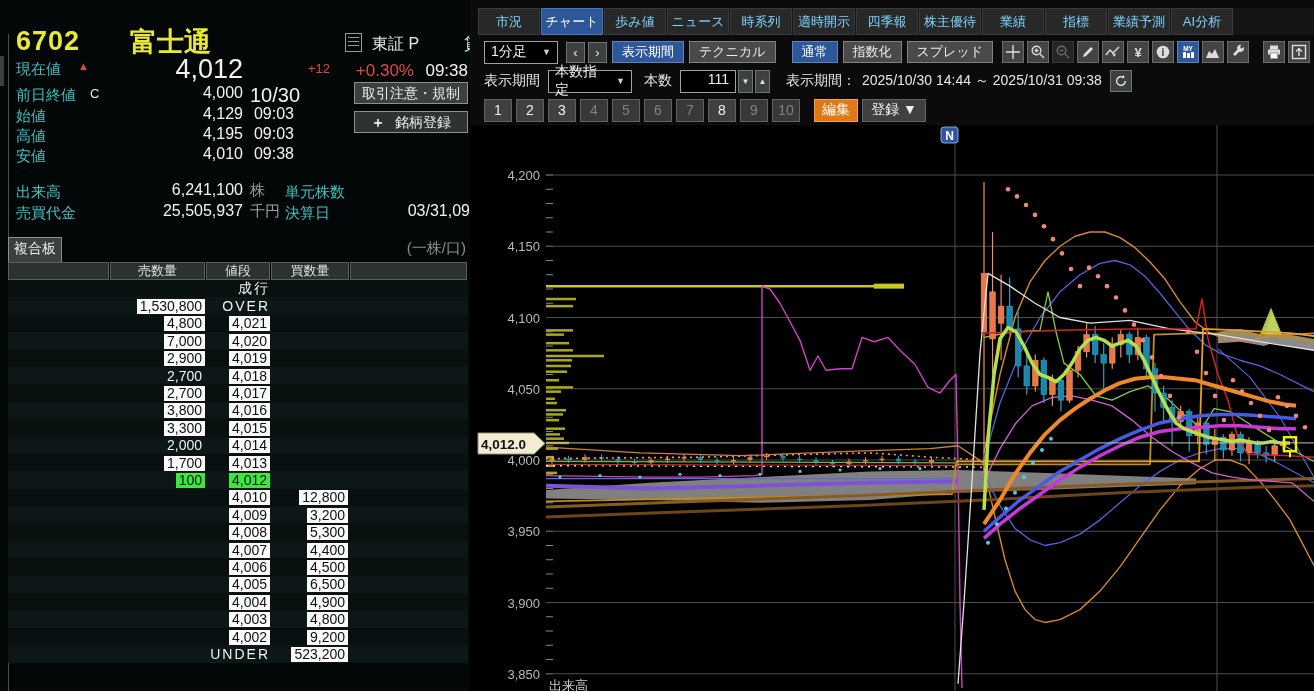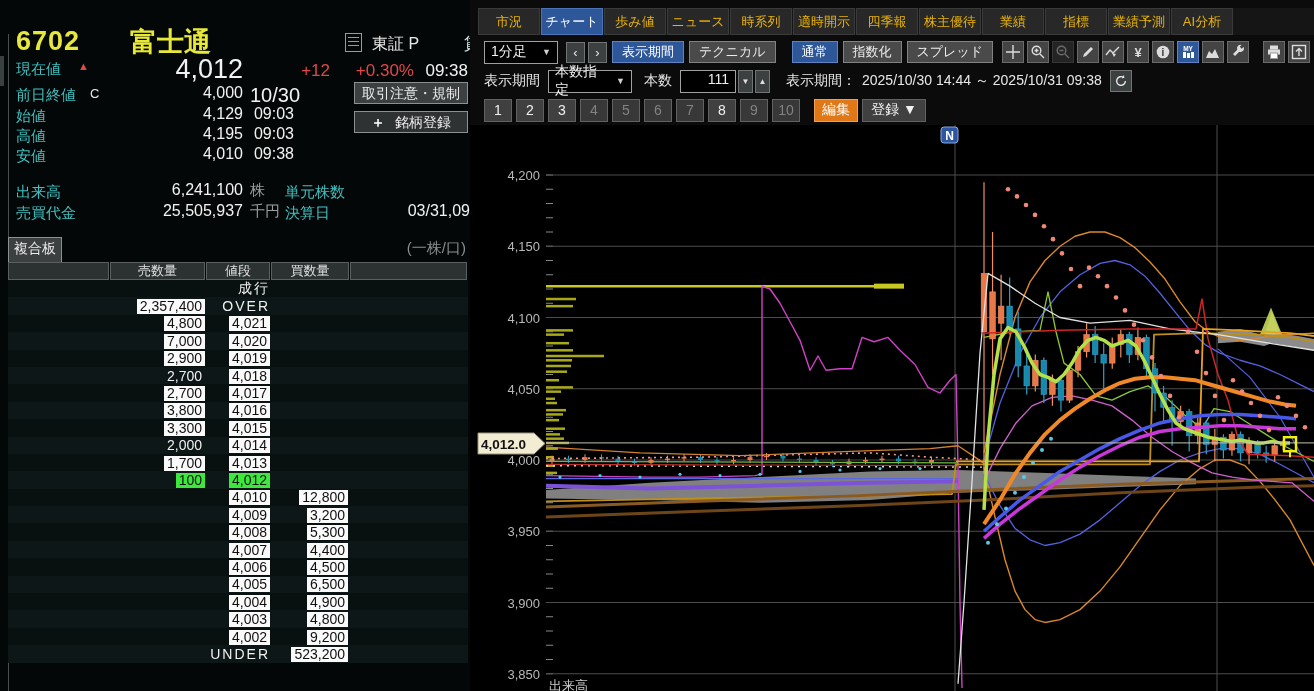--- a/index.html
+++ b/index.html
@@ -37,21 +37,21 @@
   .cell { text-align:right; }
   .c1 { width:102px; } .c2 { width:95px; } .c3 { width:65px; } .c4 { width:78px; } .c5 { flex:1; }
   .chip { display:inline-block; background:#fafafa; color:#101010; padding:0 3px; line-height:15px; }
   .chip.g { background:#3ce83c; } .chip.r { background:#f23c3c; }
   .plain { color:#f0f0f0; padding:0 3px; }
   .ctr { color:#f0f0f0; text-align:center; width:100%; letter-spacing:2px; }
 
   
   .right-panel { position:absolute; left:470px; top:0; width:844px; height:691px; background:#0b0b0b; }
   .tabbar { position:absolute; left:8px; top:8px; right:0; height:27px; display:flex; background:#151515; }
-  .tab { width:62px; margin-right:1px; background:#282828; border:1px solid #3a3a3a; color:#eab308; font-size:13px; display:flex; align-items:center; justify-content:center; cursor:default; }
+  .tab { width:62px; margin-right:1px; background:#282828; border:1px solid #3a3a3a; color:#7dd3fc; font-size:13px; display:flex; align-items:center; justify-content:center; cursor:default; }
   .tab.active { background:#2e5799; border-color:#4a74b8; color:#fff; }
   .toolbar1 { position:absolute; left:14px; top:40px; right:4px; height:24px; display:flex; align-items:center; }
   .toolbar2 { position:absolute; left:14px; top:69px; right:4px; height:24px; display:flex; align-items:center; color:#e8e8e8; font-size:14px; }
   .toolbar3 { position:absolute; left:14px; top:98px; right:4px; height:24px; display:flex; align-items:center; }
   .select { background:#000; border:1px solid #a0a0a0; color:#f0f0f0; font-size:14px; height:23px; display:flex; align-items:center; padding:0 6px; }
   .select .car { margin-left:auto; font-size:9px; color:#d0d0d0; padding-left:10px; }
   .sq-btn { width:19px; height:21px; background:#3c4040; border:1px solid #707474; color:#e8e8e8; font-size:13px; display:flex; align-items:center; justify-content:center; margin-left:3px; cursor:default; }
   .tg { height:22px; padding:0 9px; background:#4a4a4a; border:1px solid #828282; color:#ececec; font-size:13px; display:flex; align-items:center; margin-left:5px; cursor:default; }
   .tg.on { background:#2e5799; border-color:#5d83c2; color:#fff; }
   .icon-btn { width:22px; height:22px; background:#444; border:1px solid #6a6a6a; margin-left:3px; display:flex; align-items:center; justify-content:center; cursor:default; }
@@ -80,21 +80,21 @@
         <i></i>
         <i></i>
         <i></i>
       </div>
     <div class="market">東証 P</div>
     <div class="market-cut">貸</div>
 
     <div class="ql" style="top:60px">現在値</div>
     <div class="up-mark">▲</div>
     <div class="qv" style="left:100px;top:54px;width:143px;font-size:27px">4,012</div>
-    <div class="qv red" style="left:280px;top:61px;width:50px;font-size:17px">+12</div>
+    <div class="qv red" style="left:280px;top:61px;width:50px;font-size:13px">+12</div>
     <div class="qv red" style="left:340px;top:61px;width:74px;font-size:17px">+0.30%</div>
     <div class="qv" style="left:418px;top:61px;width:50px;font-size:17px">09:38</div>
 
     <div class="ql" style="top:86px">前日終値</div>
     <div class="cflag">C</div>
     <div class="qv" style="left:140px;top:84px;width:103px;font-size:16px">4,000</div>
     <div class="qv" style="left:250px;top:84px;width:44px;font-size:20px">10/30</div>
 
     <div class="ql" style="top:107px">始値</div>
     <div class="qv" style="left:140px;top:105px;width:103px;font-size:16px">4,129</div>
@@ -135,21 +135,21 @@
         </div>
         <div class="ob-row">
           <div class="cell c1"></div>
           <div class="cell c2"></div>
           <div class="cell c3"><span class="ctr">成行</span></div>
           <div class="cell c4"></div>
           <div class="cell c5"></div>
         </div>
         <div class="ob-row">
           <div class="cell c1"></div>
-          <div class="cell c2"><span class="chip">2,357,400</span></div>
+          <div class="cell c2"><span class="chip">1,530,800</span></div>
           <div class="cell c3"><span class="ctr">OVER</span></div>
           <div class="cell c4"></div>
           <div class="cell c5"></div>
         </div>
         <div class="ob-row">
           <div class="cell c1"></div>
           <div class="cell c2"><span class="chip">4,800</span></div>
           <div class="cell c3"><span class="chip">4,021</span></div>
           <div class="cell c4"></div>
           <div class="cell c5"></div>

